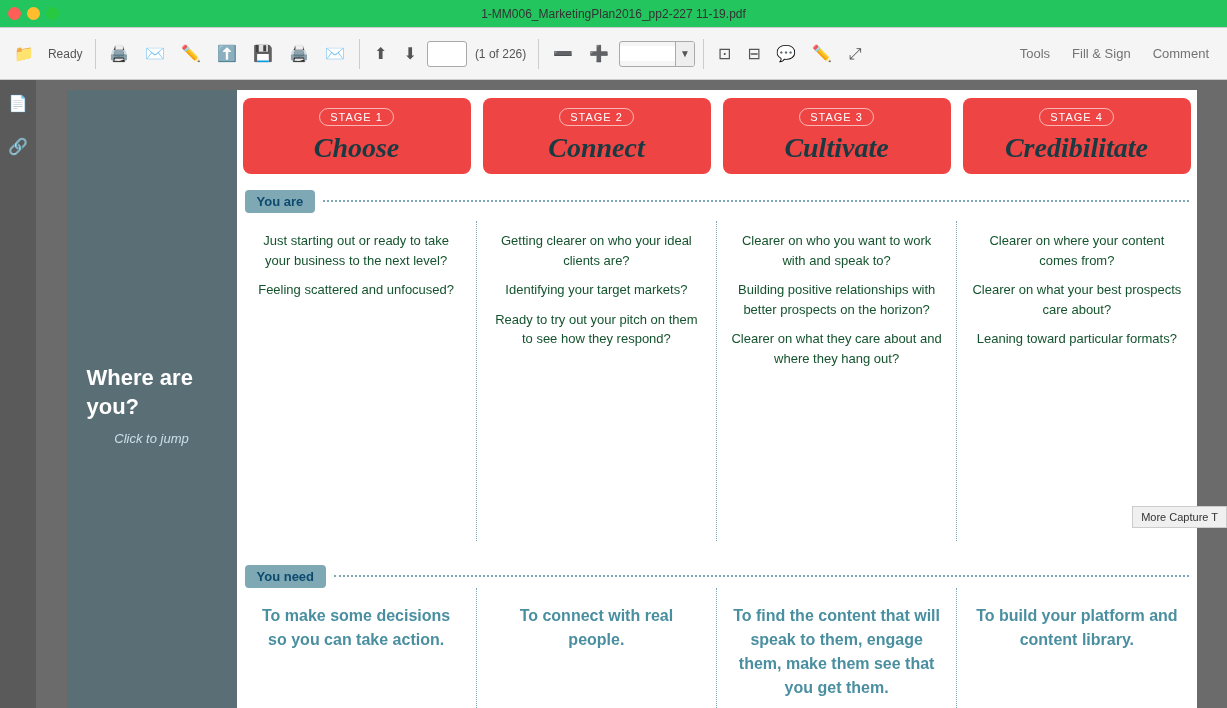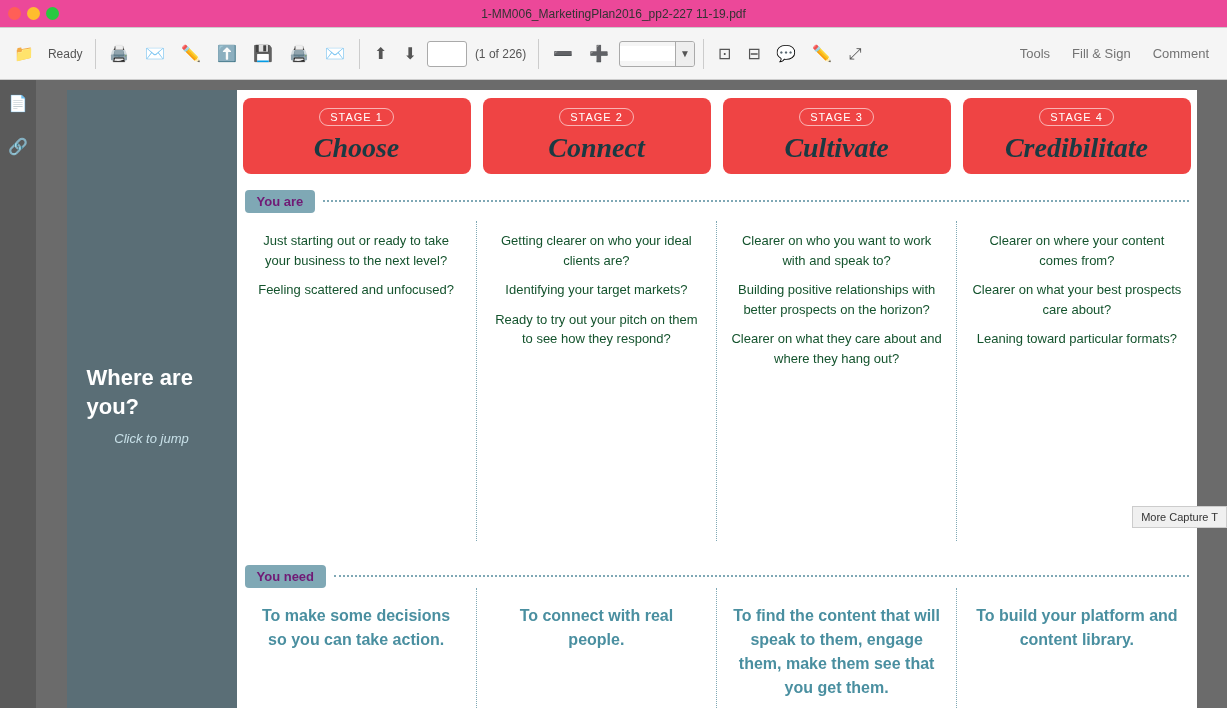--- a/index.html
+++ b/index.html
@@ -1,20 +1,20 @@
 <!DOCTYPE html>
 <html><head>
   <meta charset="utf-8">
   <style>
     * { box-sizing: border-box; margin: 0; padding: 0; }
     body { font-family: Arial, sans-serif; background: #4a4a4a; width: 1227px; height: 708px; overflow: hidden; }
 
     
     .titlebar {
-      background: #ec4899;
+      background: #22c55e;
       height: 28px;
       display: flex;
       align-items: center;
       justify-content: center;
       position: relative;
       border-bottom: 1px solid #ccc;
     }
     .titlebar-buttons {
       position: absolute;
       left: 8px;
@@ -199,21 +199,21 @@
 
     
     .section-label-row {
       display: flex;
       align-items: flex-start;
       position: relative;
       margin-top: 16px;
     }
     .section-label {
       background: #7fa8b5;
-      color: #701a75;
+      color: #0c4a6e;
       font-size: 13px;
       font-weight: bold;
       padding: 4px 12px;
       border-radius: 4px;
       white-space: nowrap;
       margin-left: 8px;
       z-index: 1;
     }
     .dotted-line {
       flex: 1;

